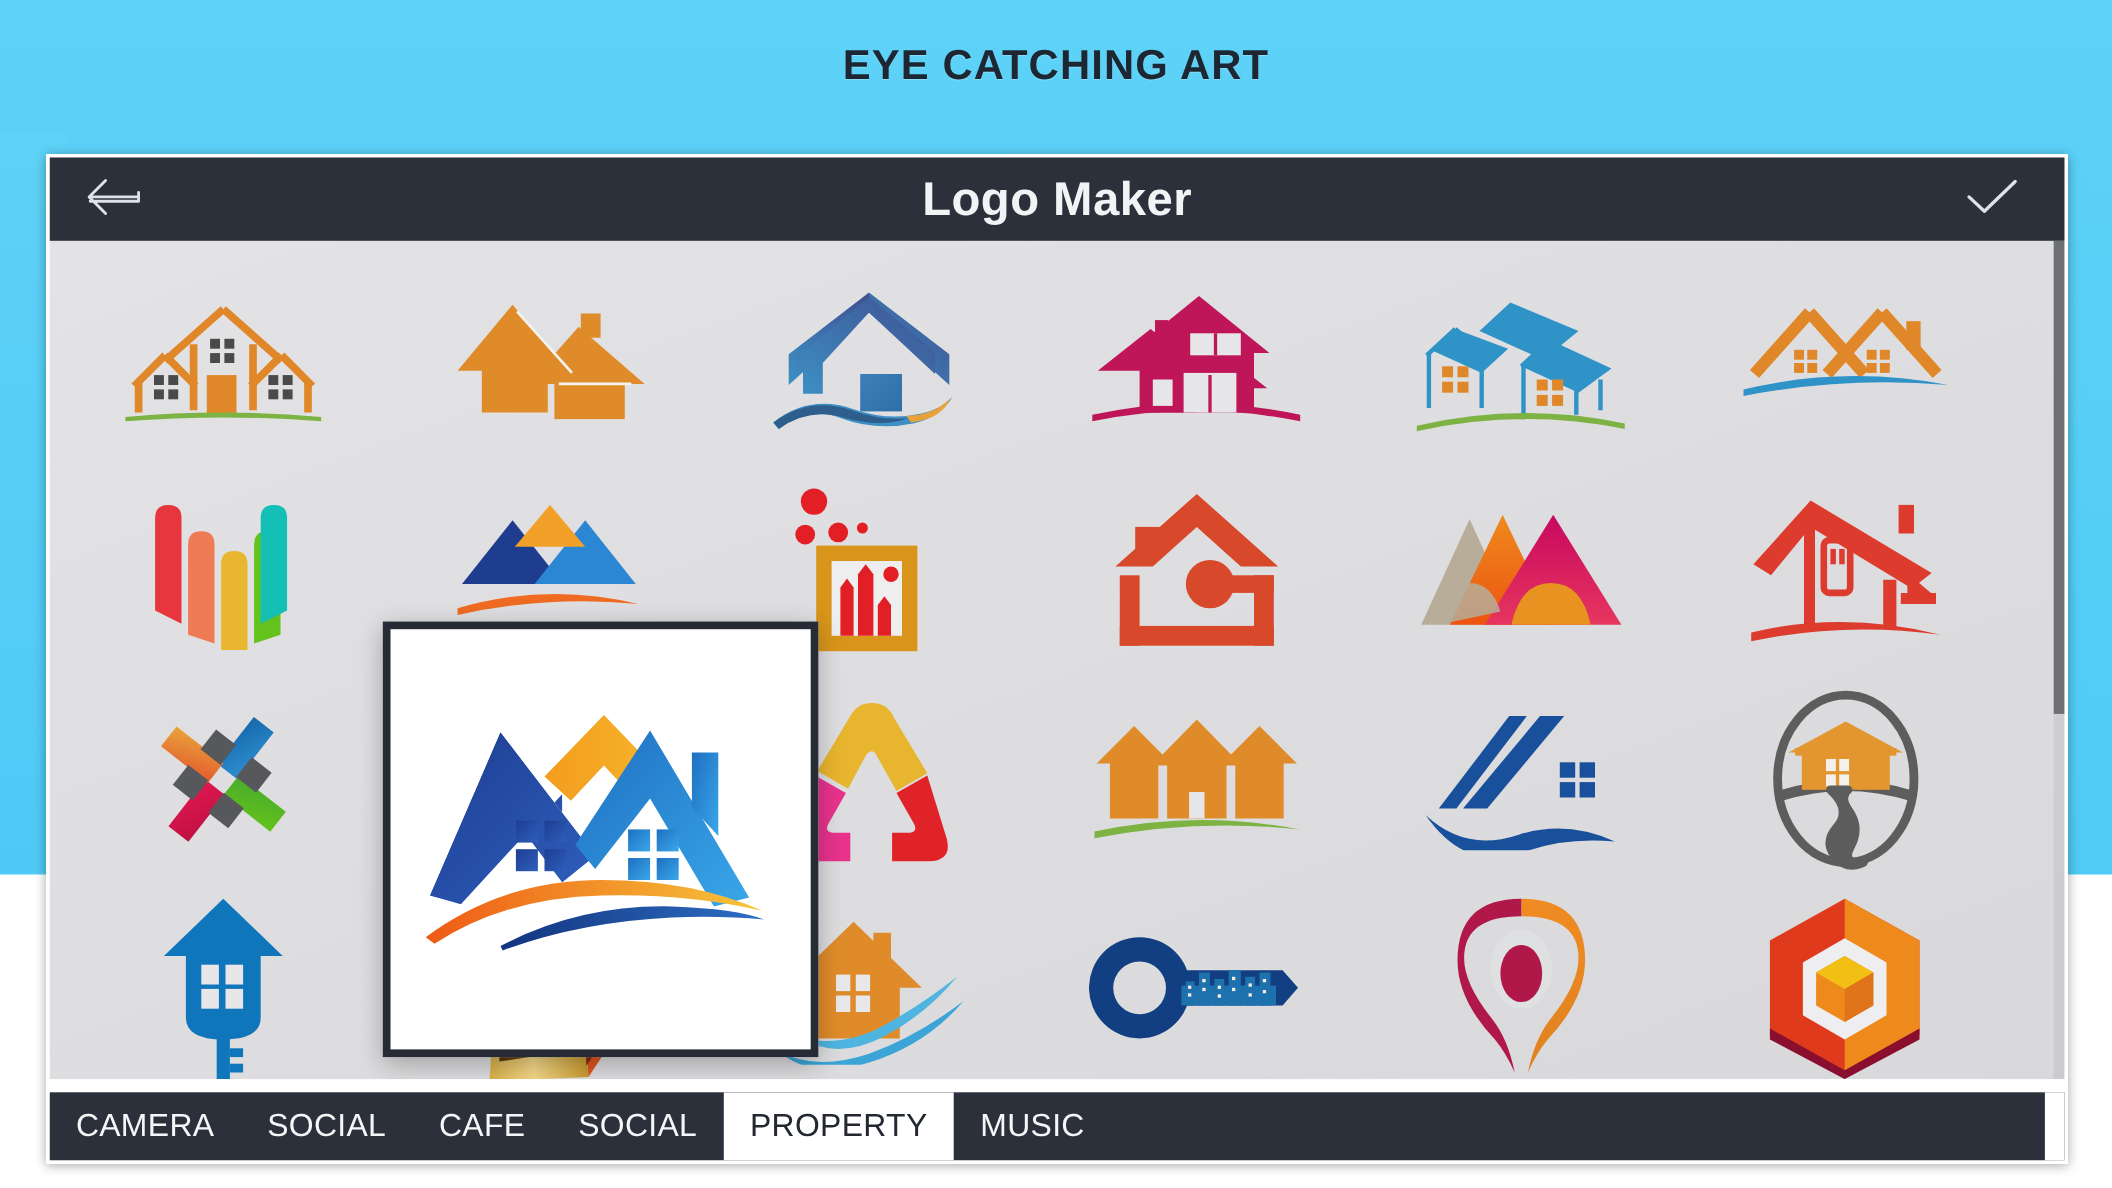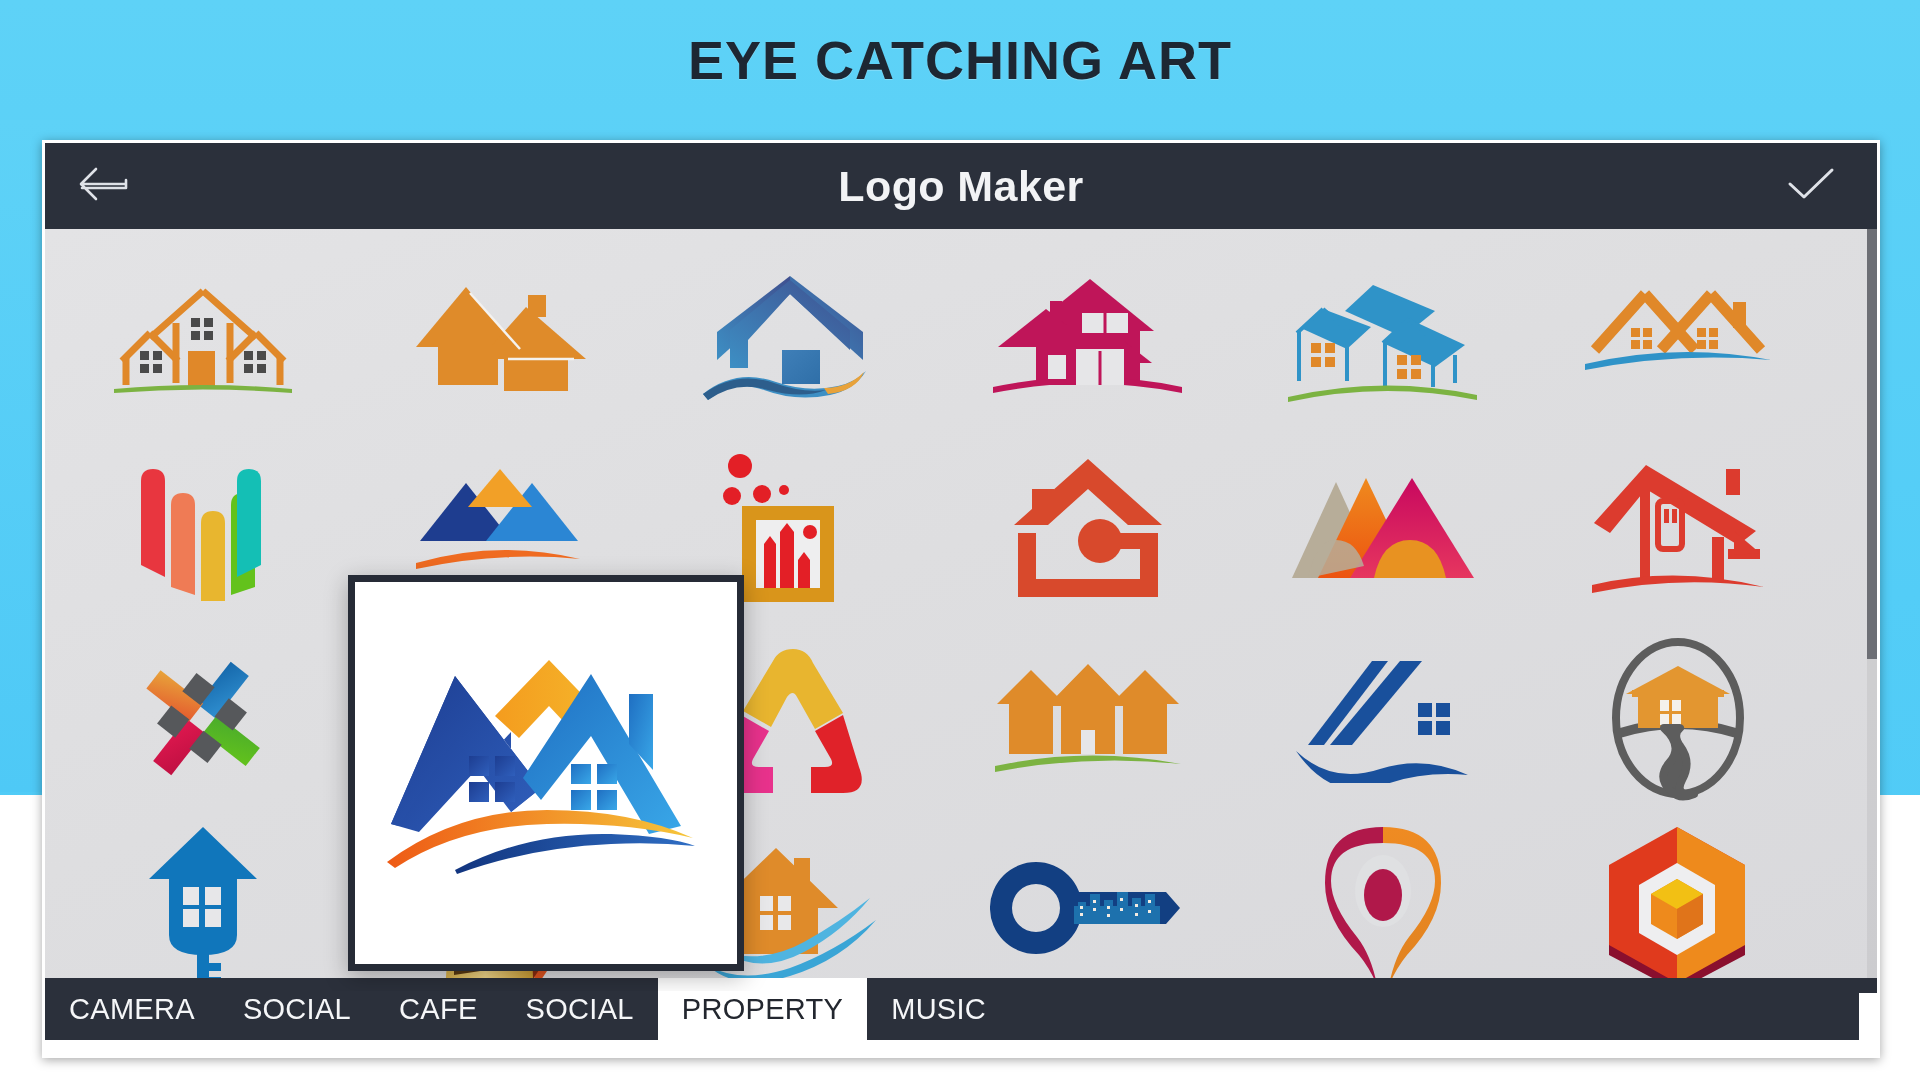--- a/index.html
+++ b/index.html
@@ -8,21 +8,21 @@
     font-family:"Liberation Sans", sans-serif;
   }
   body {
     background:linear-gradient(180deg,#5ed2f7 0%,#53cdf7 55%,#4ec9f6 100%);
     position:relative;
   }
   
   #banner-title {
     position:absolute; top:0; left:0; width:1920px; height:120px;
     display:flex; align-items:center; justify-content:center;
-    font-size:54px; font-weight:bold; letter-spacing:1px;
+    font-size:38px; font-weight:bold; letter-spacing:1px;
     color:#1d2733;
     font-family:"Liberation Sans", sans-serif;
     text-shadow:0 1px 0 rgba(255,255,255,.25);
   }
   
   #page-white-bottom {
     position:absolute; left:0; bottom:0; width:1920px; height:285px;
     background:#ffffff;
   }
   #blue-block-left {
@@ -33,21 +33,21 @@
   #device {
     position:absolute; left:42px; top:140px;
     width:1838px; height:918px;
     background:#ffffff;
     box-shadow:0 2px 10px rgba(0,0,0,.35);
     border:3px solid #ffffff;
     overflow:hidden;
   }
   
   #app-bar {
-    position:relative; height:86px; width:100%;
+    position:relative; height:76px; width:100%;
     background:#2b303b;
     display:flex; align-items:center; justify-content:center;
   }
   #app-title {
     color:#f2f3f5; font-size:43px; font-weight:bold; letter-spacing:.4px;
   }
   #back-button {
     position:absolute; left:24px; top:50%; transform:translateY(-50%);
     width:72px; height:56px; display:flex; align-items:center; justify-content:center;
     cursor:pointer;
@@ -90,21 +90,21 @@
     position:absolute; left:303px; top:346px;
     width:396px; height:396px;
     background:#ffffff;
     border:7px solid #262b36;
     box-shadow:0 6px 22px rgba(0,0,0,.28);
     display:flex; align-items:center; justify-content:center;
     z-index:30;
   }
   
   #tab-bar {
-    position:absolute; left:0; bottom:15px; width:100%; height:62px;
+    position:absolute; left:0; bottom:0; width:100%; height:62px;
     background:#2b303b;
     display:flex; align-items:stretch; overflow:hidden;
   }
   .tab-item {
     display:flex; align-items:center; justify-content:center;
     padding:0 24px;
     color:#f5f6f8; font-size:29px; font-weight:normal;
     white-space:nowrap; cursor:pointer; letter-spacing:.3px;
   }
   .tab-item.active {

